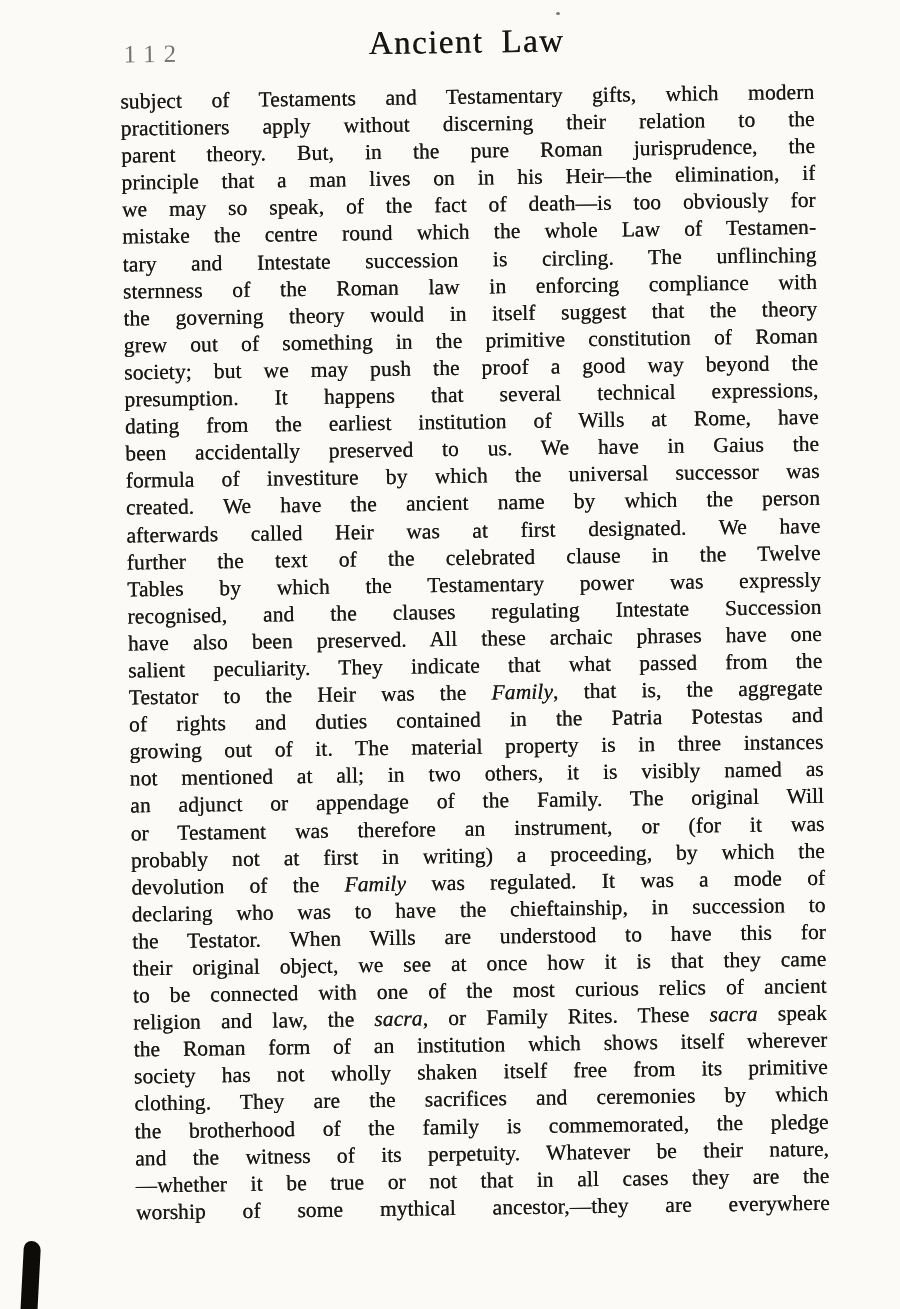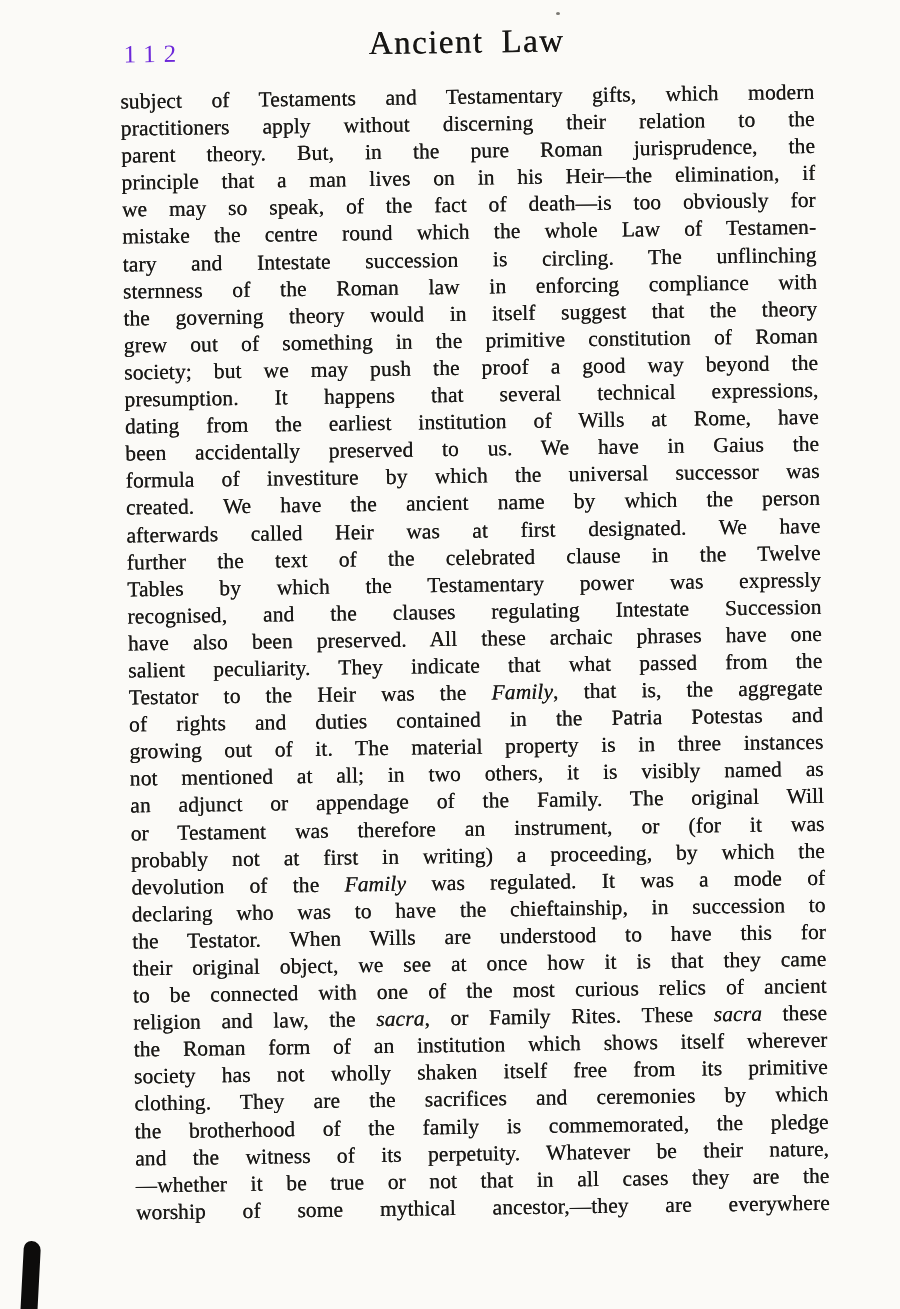--- a/index.html
+++ b/index.html
@@ -30,21 +30,21 @@
     left: 128px;
     width: 694px;
     height: 46px;
   }
   .page-number {
     position: absolute;
     left: 4px;
     top: 12px;
     font-size: 25px;
     letter-spacing: 8px;
-    color: #6d28d9;
+    color: #737373;
   }
   .title {
     position: absolute;
     left: 0;
     top: 0;
     width: 100%;
     text-align: center;
     font-size: 33px;
     letter-spacing: 1.5px;
     word-spacing: 8px;
@@ -131,21 +131,21 @@
       <div class="line"><span>growing out of it.  The material property is in three instances</span></div>
       <div class="line"><span>not mentioned at all; in two others, it is visibly named as</span></div>
       <div class="line"><span>an adjunct or appendage of the Family.  The original Will</span></div>
       <div class="line"><span>or Testament was therefore an instrument, or (for it was</span></div>
       <div class="line"><span>probably not at first in writing) a proceeding, by which the</span></div>
       <div class="line"><span>devolution of the </span><i>Family</i><span> was regulated.  It was a mode of</span></div>
       <div class="line"><span>declaring who was to have the chieftainship, in succession to</span></div>
       <div class="line"><span>the Testator.  When Wills are understood to have this for</span></div>
       <div class="line"><span>their original object, we see at once how it is that they came</span></div>
       <div class="line"><span>to be connected with one of the most curious relics of ancient</span></div>
-      <div class="line"><span>religion and law, the </span><i>sacra</i><span>, or Family Rites.  These </span><i>sacra</i><span> these</span></div>
+      <div class="line"><span>religion and law, the </span><i>sacra</i><span>, or Family Rites.  These </span><i>sacra</i><span> speak</span></div>
       <div class="line"><span>the Roman form of an institution which shows itself wherever</span></div>
       <div class="line"><span>society has not wholly shaken itself free from its primitive</span></div>
       <div class="line"><span>clothing.  They are the sacrifices and ceremonies by which</span></div>
       <div class="line"><span>the brotherhood of the family is commemorated, the pledge</span></div>
       <div class="line"><span>and the witness of its perpetuity.  Whatever be their nature,</span></div>
       <div class="line"><span>—whether it be true or not that in all cases they are the</span></div>
       <div class="line"><span>worship of some mythical ancestor,—they are everywhere</span></div>
     </div>
 </div>
 

